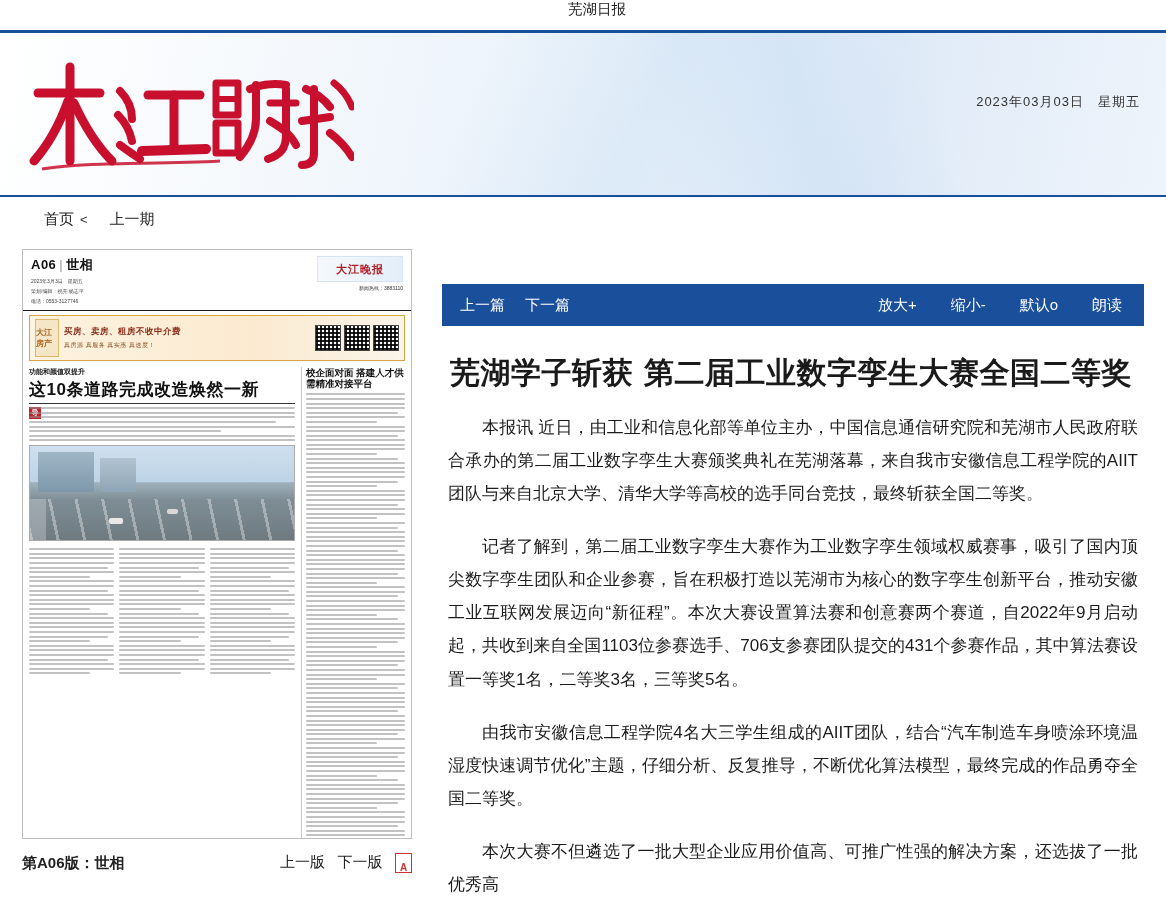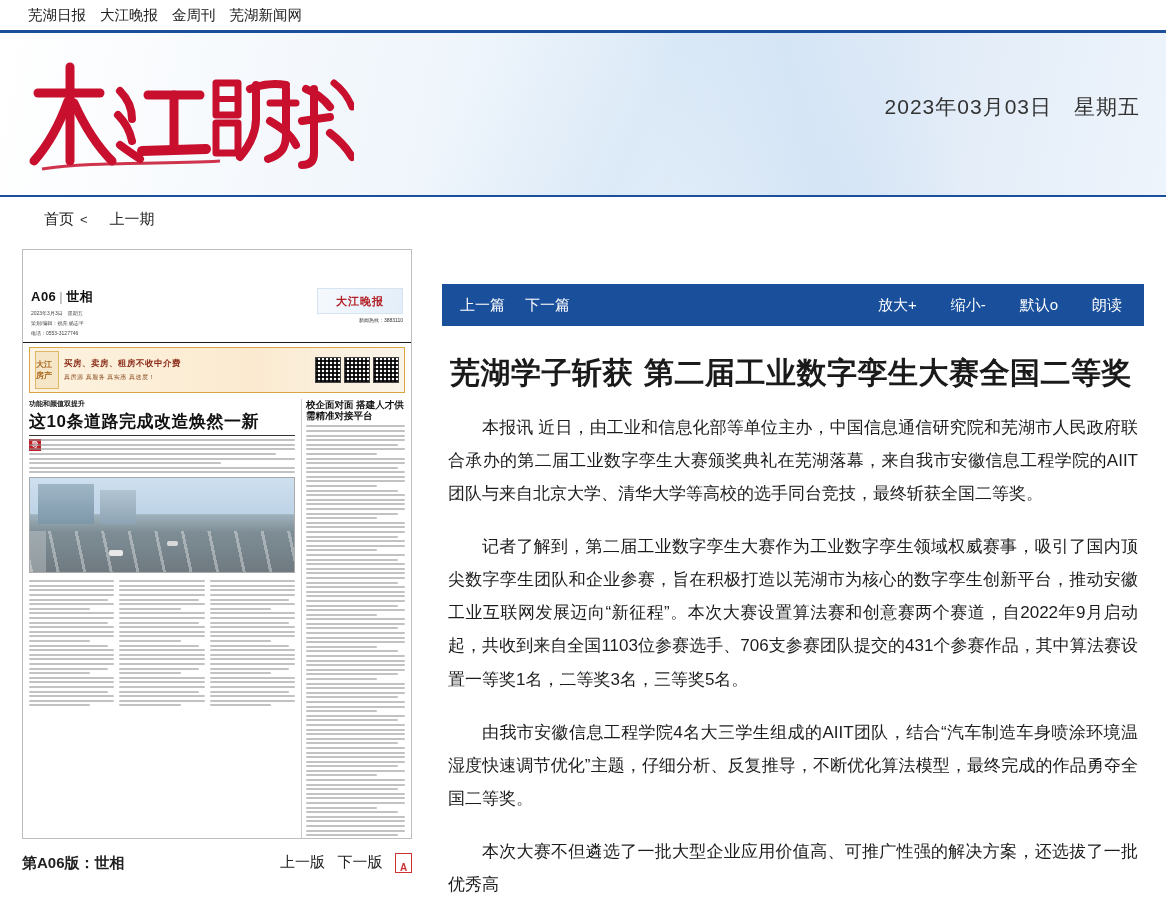--- a/index.html
+++ b/index.html
@@ -19,20 +19,21 @@
   
   .topnav {
     height: 30px;
     display: flex;
     align-items: center;
     gap: 14px;
     padding-left: 28px;
     font-size: 14.5px;
     color: #222;
     background: #fff;
+    flex-direction: column;
   }
   .topnav a {
     color: #222;
     text-decoration: none;
     white-space: nowrap;
   }
 
   
   .masthead {
     position: relative;
@@ -46,21 +47,21 @@
     content: "";
     position: absolute;
     left: 0; top: 0; right: 0; bottom: 0;
     background:
       linear-gradient(115deg, rgba(255,255,255,0) 40%, rgba(210,228,245,0.55) 55%, rgba(255,255,255,0) 70%),
       linear-gradient(75deg, rgba(255,255,255,0) 55%, rgba(200,222,243,0.5) 68%, rgba(255,255,255,0) 80%);
   }
   .masthead-date {
     position: absolute;
     right: 26px; top: 60px;
-    font-size: 21px;
+    font-size: 13px;
     color: #333;
     letter-spacing: 1px;
   }
   .logo-wrap {
     position: absolute;
     left: 24px; top: 16px;
     width: 330px; height: 130px;
   }
   .logo-svg { display:block; }
 
@@ -98,21 +99,20 @@
     background: #fff;
     position: relative;
     overflow: hidden;
     font-size: 4px;
     color: #333;
   }
   .p-head {
     display: flex; justify-content: space-between; align-items: flex-start;
     padding: 6px 8px 4px 8px;
     border-bottom: 1.5px solid #1a1a1a;
-    margin-top: 32px;
   }
   .p-head-left { line-height: 1.45; }
   .p-sec {
     font-size: 13px; font-weight: bold; color: #111; letter-spacing: 0.5px;
   }
   .p-sec .bar { color:#999; font-weight: normal; padding: 0 3px;}
   .p-meta { font-size: 5px; color:#444; margin-top: 3px; }
   .p-head-right { text-align: right; }
   .p-logo-mini {
     width: 86px; height: 26px;

